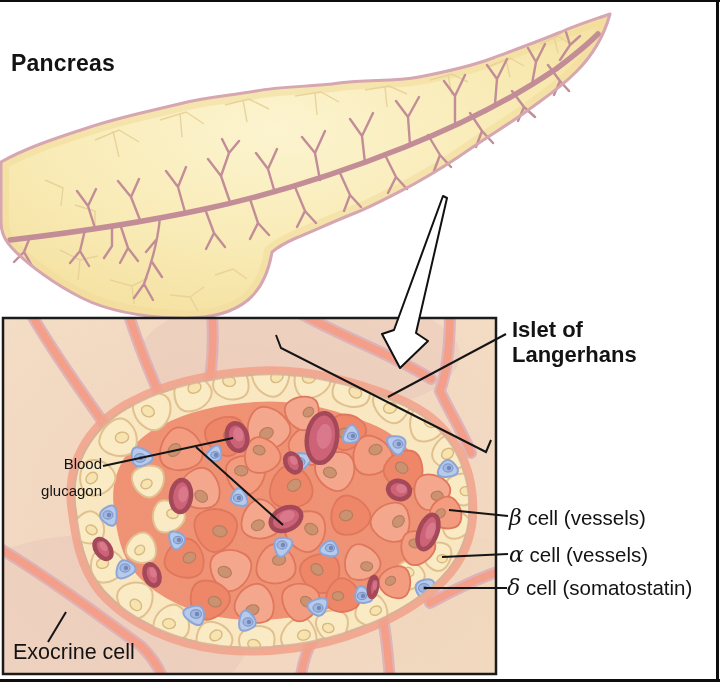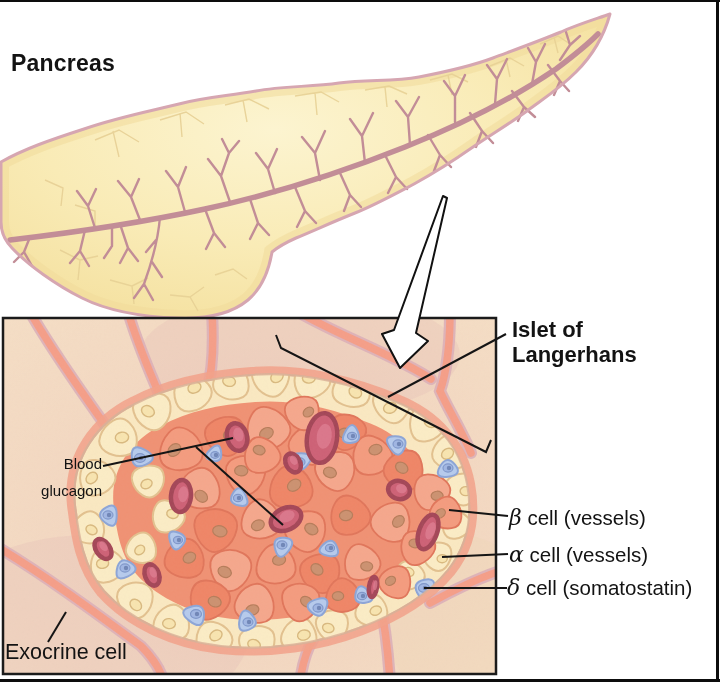--- a/index.html
+++ b/index.html
@@ -4,21 +4,21 @@
 <style>
   html,body{margin:0;padding:0;background:#fff;}
   .canvas{position:relative;width:720px;height:682px;background:#fff;overflow:hidden;
           font-family:"Liberation Sans",sans-serif;color:#131313;}
   svg{position:absolute;left:0;top:0;}
   .lbl{position:absolute;white-space:nowrap;}
   .lbl-bold{font-weight:700;}
   .pancreas-lbl{left:11px;top:50px;font-size:23px;letter-spacing:.2px;}
   .islet-lbl{left:512px;top:317px;font-size:22px;line-height:25px;}
   .blood-lbl{left:16px;top:450px;width:86px;text-align:right;font-size:15px;line-height:27px;}
-  .exocrine-lbl{left:5px;top:640px;font-size:21.5px;}
+  .exocrine-lbl{left:13px;top:640px;font-size:21.5px;}
   .cell-lbl{font-size:20.5px;}
   .cell-lbl .gsym{font-family:"DejaVu Serif",serif;font-style:italic;font-size:22px;}
   .beta-lbl{left:509px;top:505px;}
   .alpha-lbl{left:509px;top:542px;}
   .delta-lbl{left:507px;top:575px;}
   .frame{position:absolute;background:#0d0d0d;}
   .frame-top{left:0;top:0;width:720px;height:2px;}
   .frame-bottom{left:0;top:679px;width:720px;height:3px;}
   .frame-right{left:716px;top:0;width:3px;height:682px;}
 </style>

